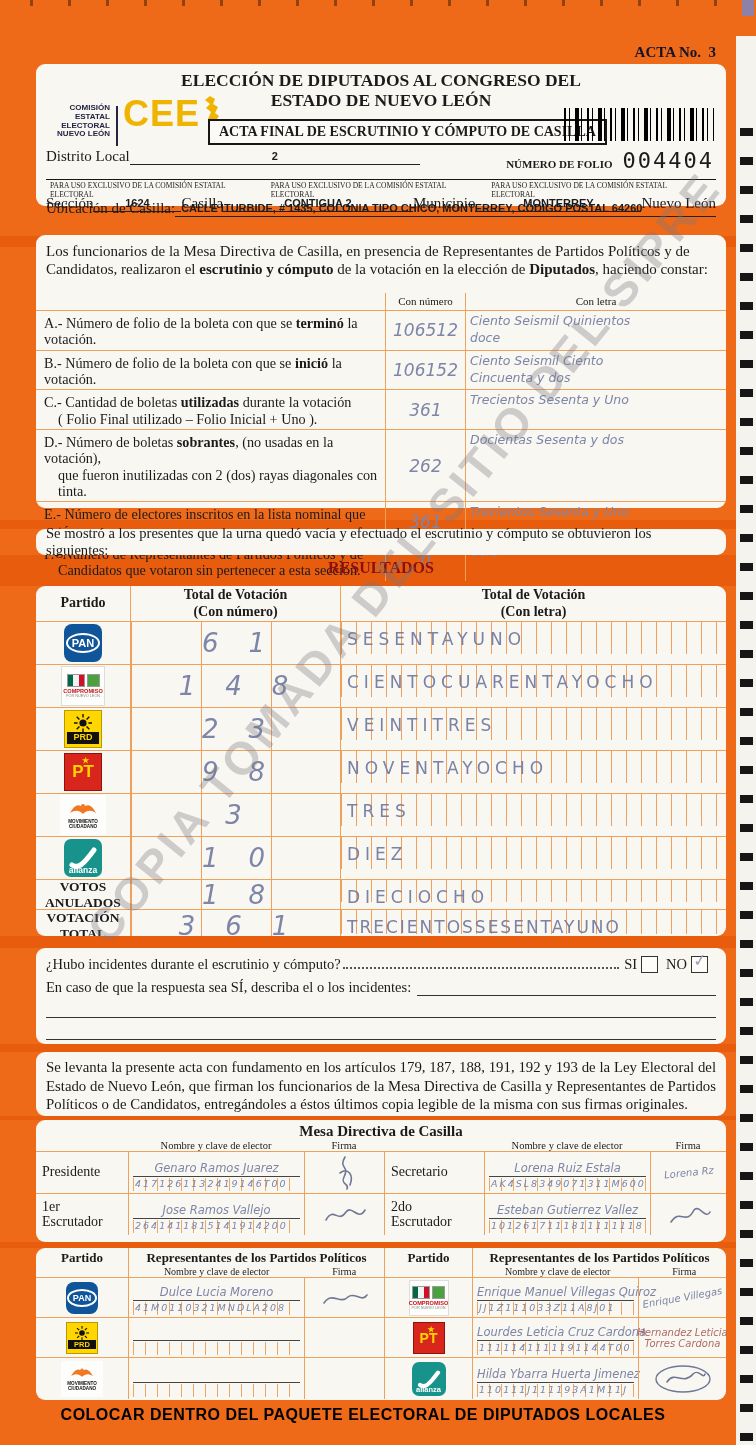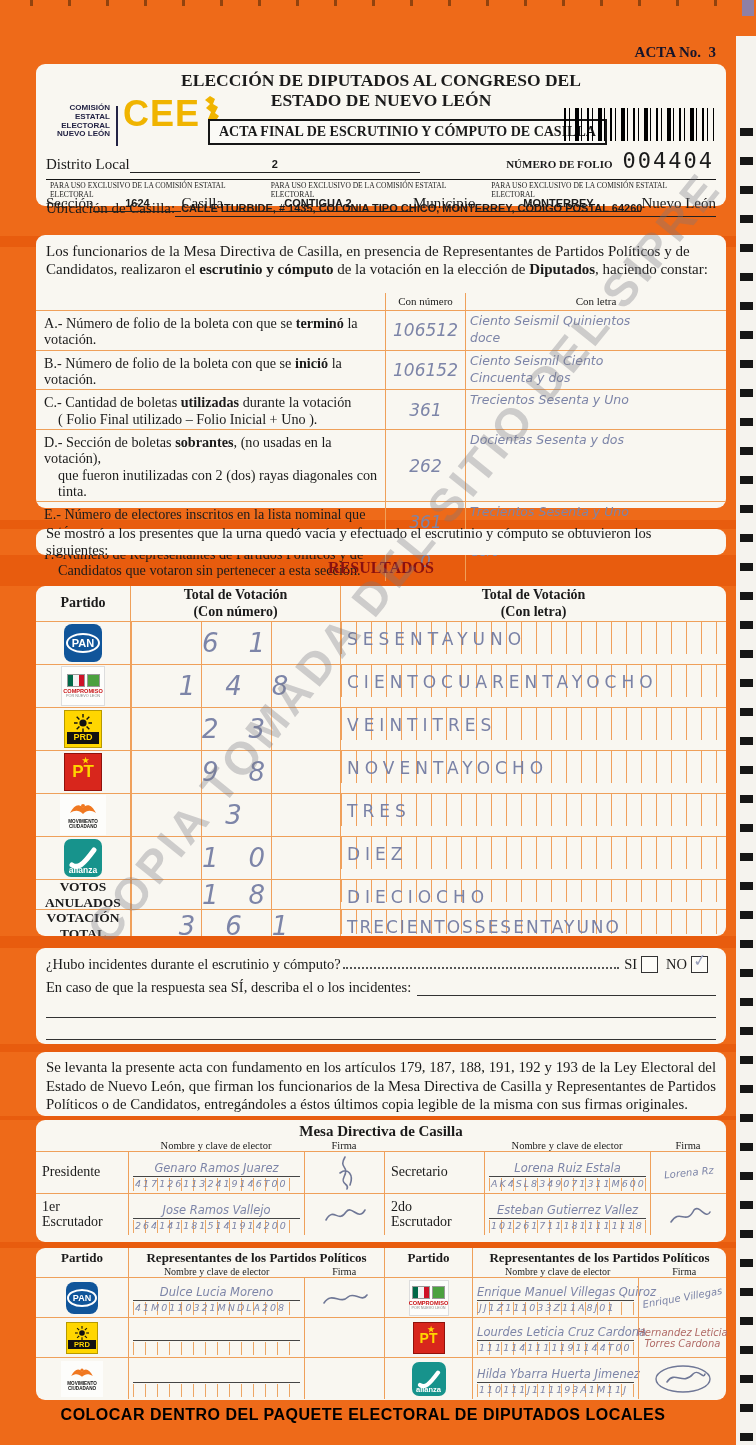--- a/index.html
+++ b/index.html
@@ -170,21 +170,21 @@
   <div class="org-divider"></div>
   <div class="cee"><span>CEE</span><svg width="22" height="30" viewBox="0 0 22 30">
         <path d="M8,0 L13,3 L11,8 L16,11 L13,17 L17,20 L11,29 L6,23 L9,16 L4,12 L8,8 L3,4 Z" fill="#f0b400"></path>
       </svg></div>
   <div class="subtitle">ACTA FINAL DE ESCRUTINIO Y CÓMPUTO DE CASILLA</div>
   <div class="barcode"></div>
   <div class="folio">
     <span class="lbl">NÚMERO DE FOLIO</span>
     <span class="val">004404</span>
   </div>
-  <div class="frow" style="top:92px;align-items:flex-end;">
+  <div class="frow" style="top:84px;align-items:flex-end;">
     <span>Distrito Local</span>
     <span class="uline" style="width:290px;">2</span>
   </div>
   <div class="frow" style="top:114px;">
     <span>Sección</span>
     <span class="uline" style="width:88px;">1624</span>
     <span>Casilla</span>
     <span class="uline" style="flex:1.6;">CONTIGUA 2</span>
     <span>Municipio</span>
     <span class="uline" style="flex:1.4;margin-top:18px;">MONTERREY</span>
@@ -228,21 +228,21 @@
       </div>
 
     <div class="c albl"><span>C.- Cantidad de boletas </span><b>utilizadas</b><span> durante la votación</span><span class="l2">( Folio Final utilizado – Folio Inicial + Uno ).</span></div>
     <div class="c cn anum">
         <span class="pencil">361</span>
       </div>
     <div class="c cl alet">
         <span class="pencil">Trecientos Sesenta y Uno</span>
       </div>
 
-    <div class="c albl"><span>D.- Sección de boletas </span><b>sobrantes</b><span>, (no usadas en la votación),</span><span class="l2">que fueron inutilizadas con 2 (dos) rayas diagonales con tinta.</span></div>
+    <div class="c albl"><span>D.- Número de boletas </span><b>sobrantes</b><span>, (no usadas en la votación),</span><span class="l2">que fueron inutilizadas con 2 (dos) rayas diagonales con tinta.</span></div>
     <div class="c cn anum">
         <span class="pencil">262</span>
       </div>
     <div class="c cl alet">
         <span class="pencil">Docientas Sesenta y dos</span>
       </div>
 
     <div class="c albl"><span>E.- Número de electores inscritos en la lista nominal que votó.</span></div>
     <div class="c cn anum">
         <span class="pencil">361</span>

